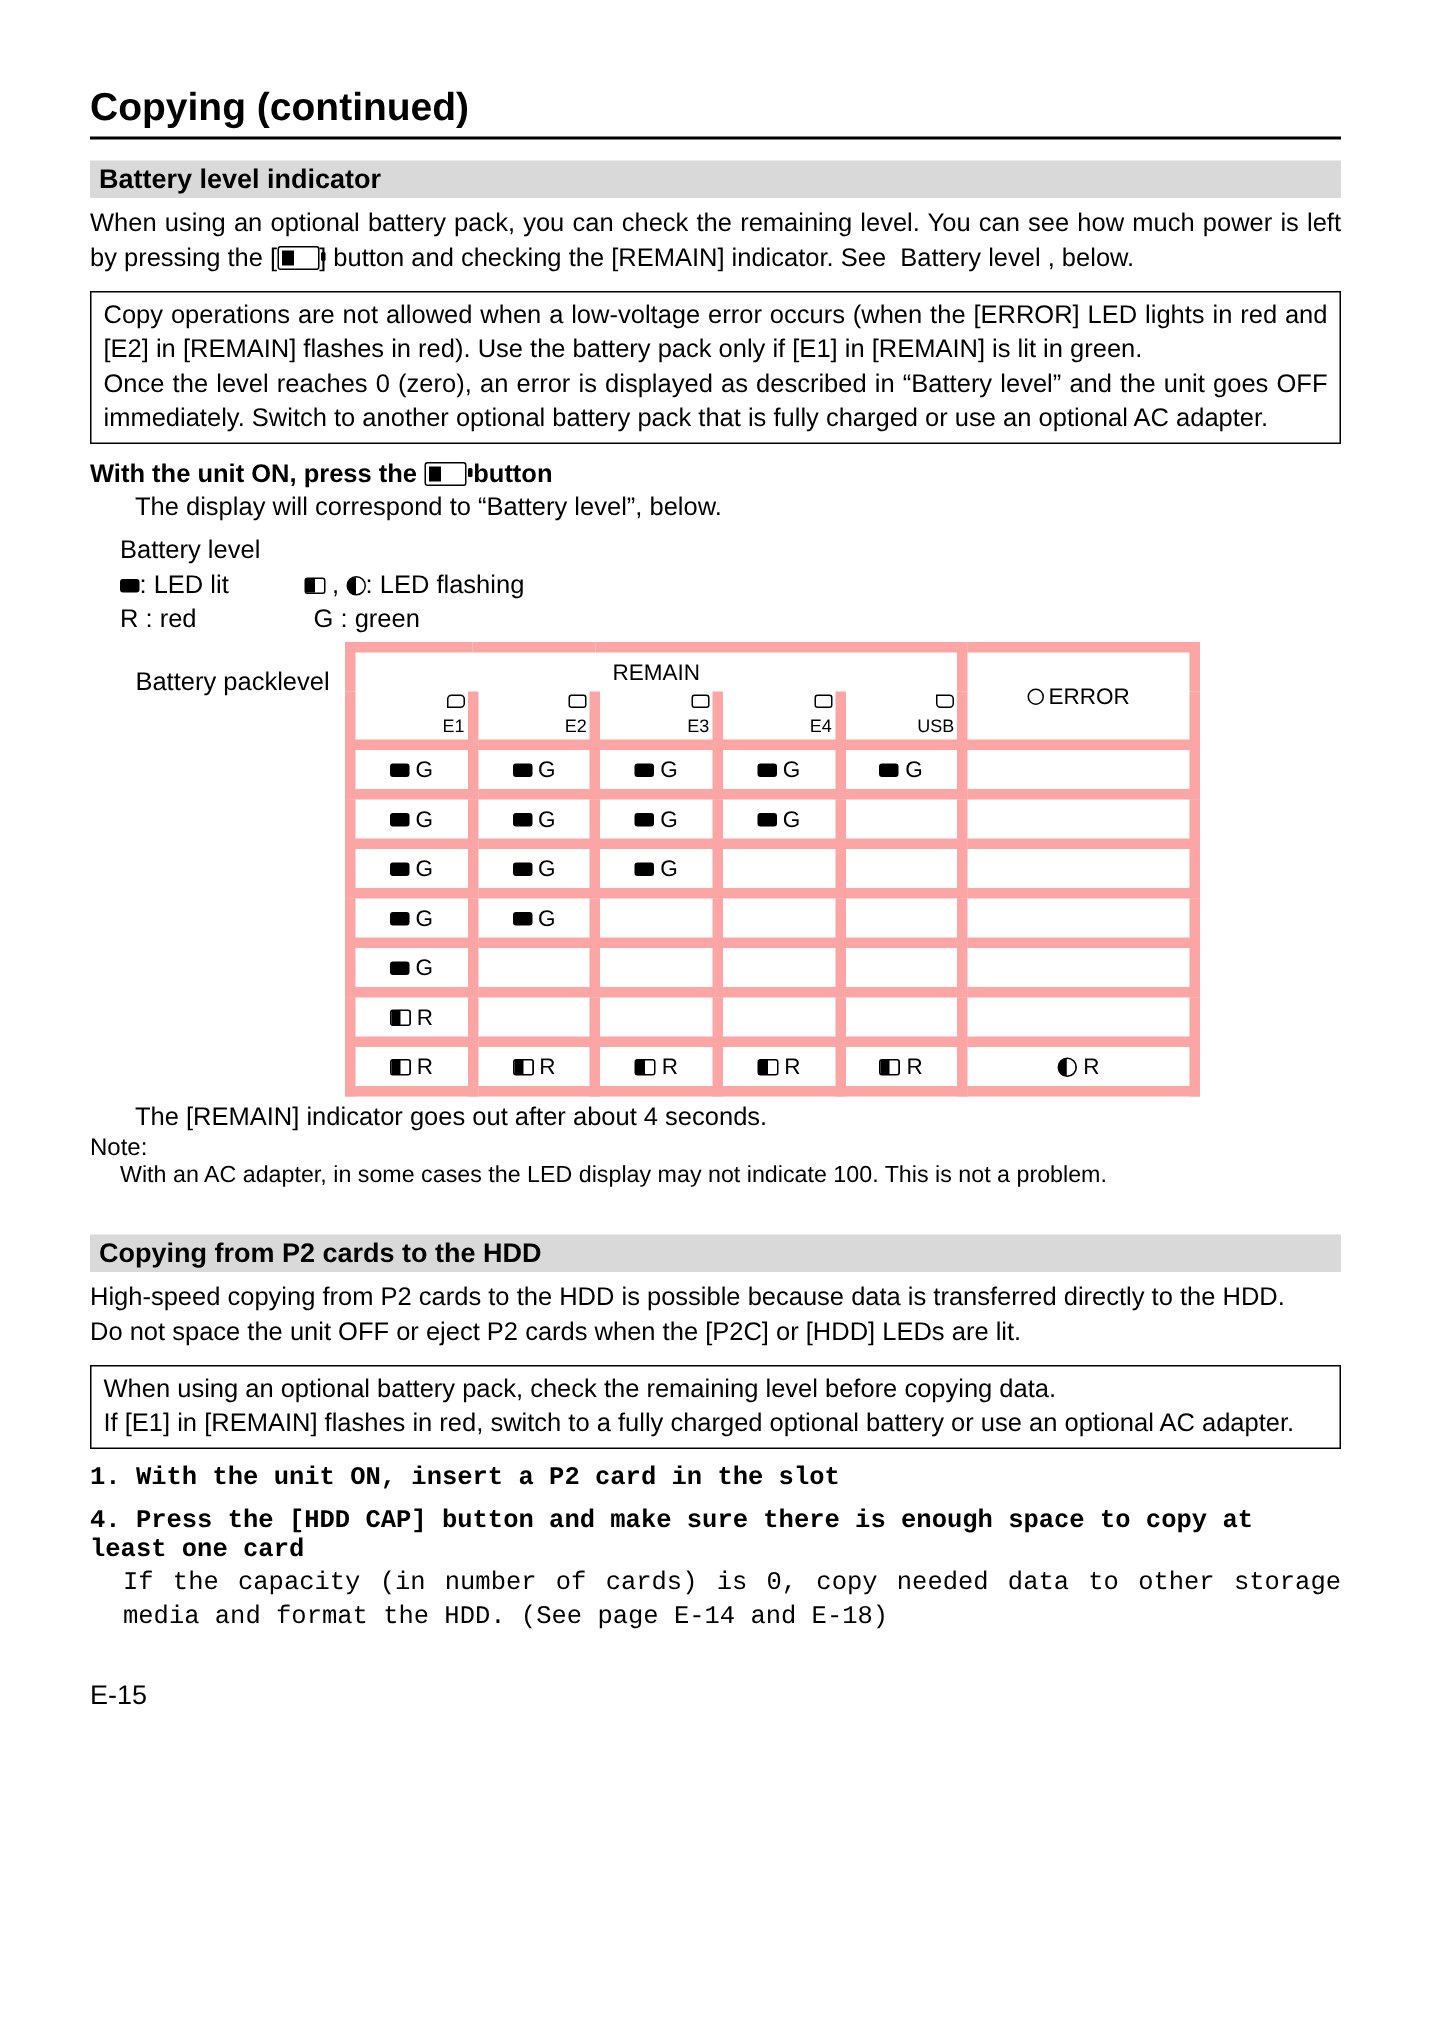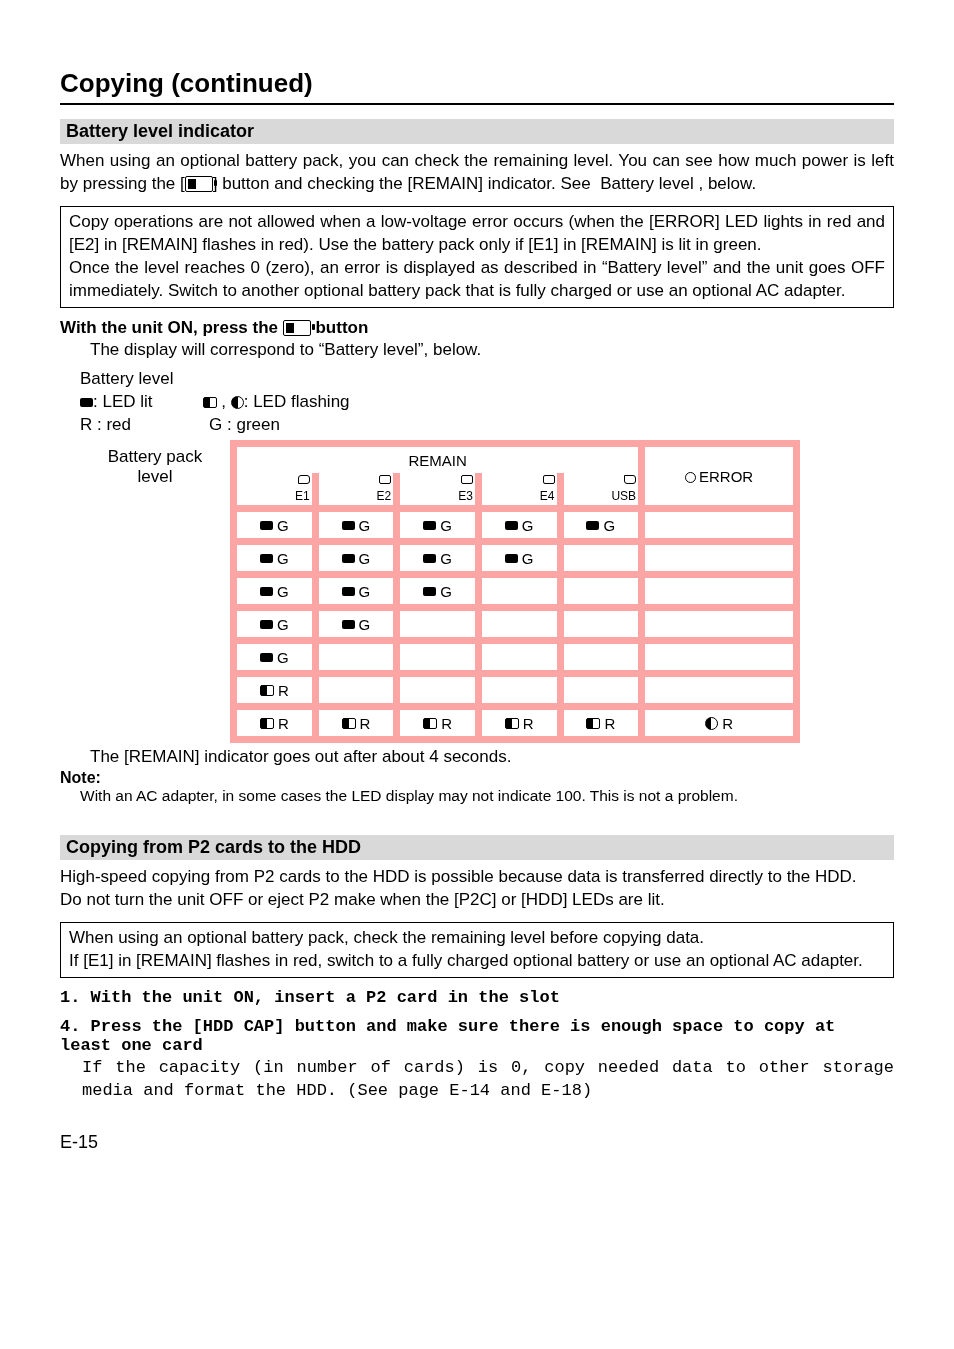--- a/index.html
+++ b/index.html
@@ -6,21 +6,20 @@
     margin: 0;
     padding: 0;
     background: #fff;
     font-family: Arial, Helvetica, sans-serif;
     color: #000;
     width: 954px;
   }
   .page {
     padding: 56px 60px 40px 60px;
     box-sizing: border-box;
-    margin-top: 12px;
   }
   .main-title {
     font-size: 26px;
     font-weight: bold;
     margin: 0 0 4px 0;
   }
   .title-rule {
     border: none;
     border-top: 2px solid #000;
     margin: 0 0 14px 0;
@@ -96,21 +95,21 @@
   }
   .chart-left {
     width: 150px;
     position: relative;
     display:flex;
     flex-direction: column;
   }
   .chart-left-head {
     height: 52px;
     display:flex;
-    flex-direction: column;
+    flex-direction: row;
     justify-content: center;
     align-items: center;
     font-size: 17px;
     padding-top: 2px;
     box-sizing: border-box;
   }
   .chart-left-body {
     flex: 1;
     position: relative;
   }
@@ -147,21 +146,21 @@
   table.led-table td.head2 .mini-rect {
     display:inline-block; width:10px; height:7px; border:1px solid #000; border-radius:2px; margin-bottom:2px;
   }
   .cell-led { white-space: nowrap; }
   .cell-led .lbl { margin-left: 4px; vertical-align: middle; font-size:15px;}
 
   .table-caption {
     font-size: 17px;
     margin: 4px 0 2px 30px;
   }
-  .note-label { font-weight: bold; font-size: 16px; margin: 0;}
+  .note-label { font-weight: normal; font-size: 16px; margin: 0;}
   .note-text { font-size: 15.5px; margin: 0 0 30px 20px; }
 
   ol.steps { list-style: none; padding:0; margin:0; font-size:17px; }
   ol.steps > li { margin: 0 0 10px 0; font-family: Liberation Mono, monospace; }
   ol.steps .num-head { font-weight: bold; }
   ol.steps .sub { margin: 2px 0 0 22px; text-align: justify; text-justify: inter-word; line-height:1.35;}
 
   .page-num {
     margin-top: 30px;
     font-size: 18px;
@@ -312,21 +311,21 @@
       </table>
     </div>
   </div>
 
   <p class="table-caption">The [REMAIN] indicator goes out after about 4 seconds.</p>
   <p class="note-label">Note:</p>
   <p class="note-text">With an AC adapter, in some cases the LED display may not indicate 100. This is not a problem.</p>
 
   <div class="section-bar">Copying from P2 cards to the HDD</div>
   <p class="body-text" style="margin-bottom:0;">High-speed copying from P2 cards to the HDD is possible because data is transferred directly to the HDD.</p>
-  <p class="body-text">Do not turn the unit OFF or eject P2 make when the [P2C] or [HDD] LEDs are lit.</p>
+  <p class="body-text">Do not space the unit OFF or eject P2 cards when the [P2C] or [HDD] LEDs are lit.</p>
 
   <div class="info-box">
     <div>When using an optional battery pack, check the remaining level before copying data.</div>
     <div>If [E1] in [REMAIN] flashes in red, switch to a fully charged optional battery or use an optional AC adapter.</div>
   </div>
 
   <ol class="steps">
     <li>
       <div class="num-head">1. With the unit ON, insert a P2 card in the slot</div>
     </li>

